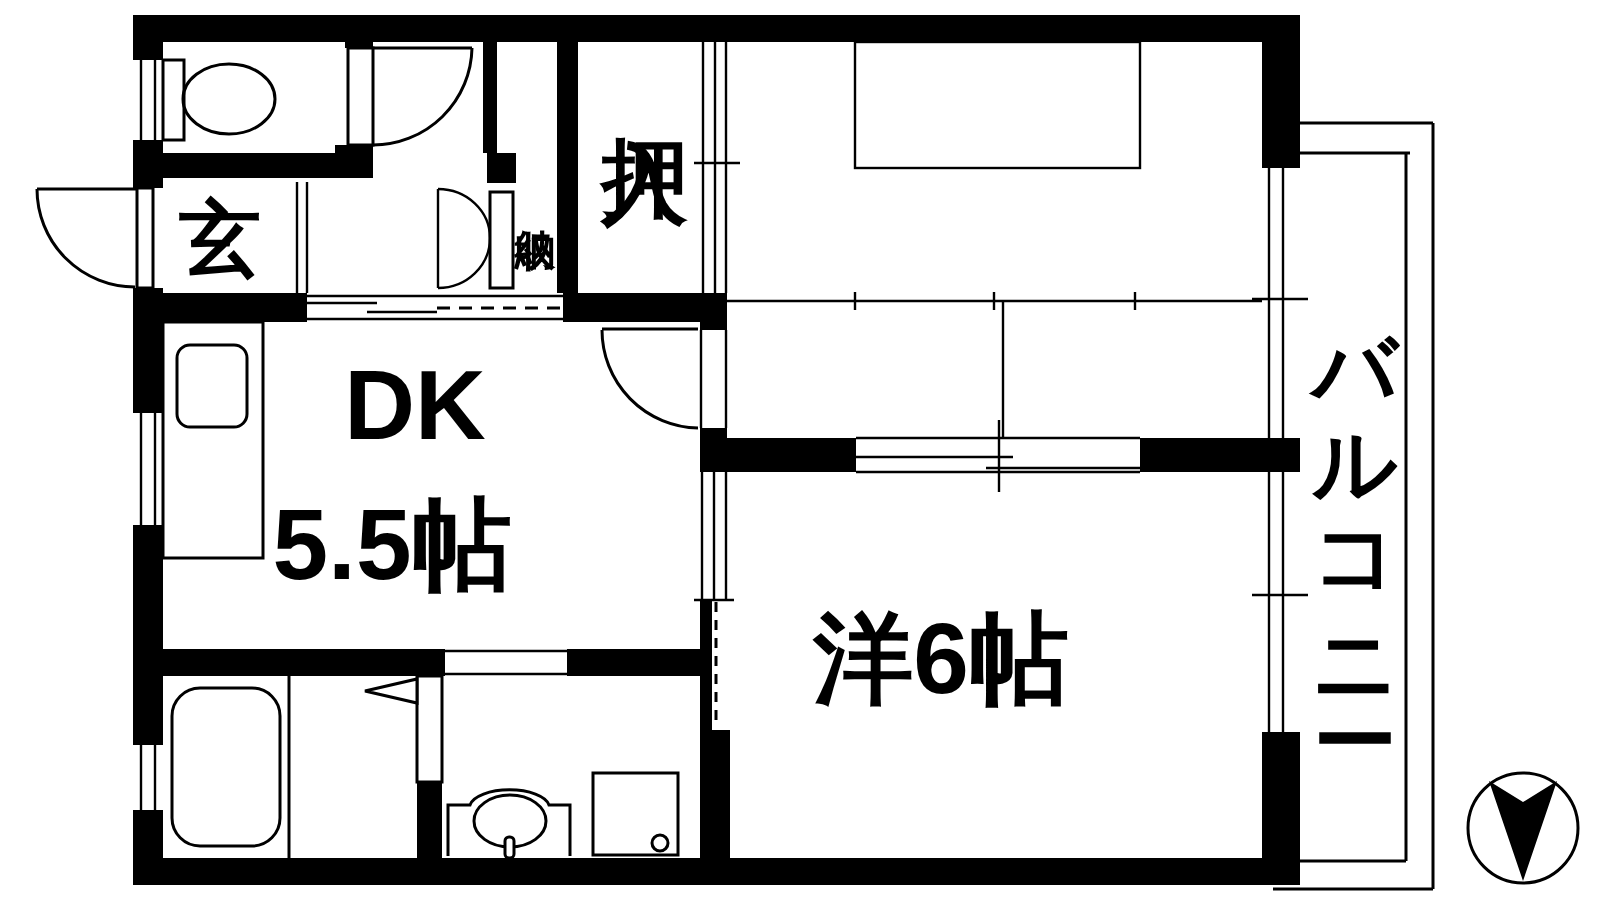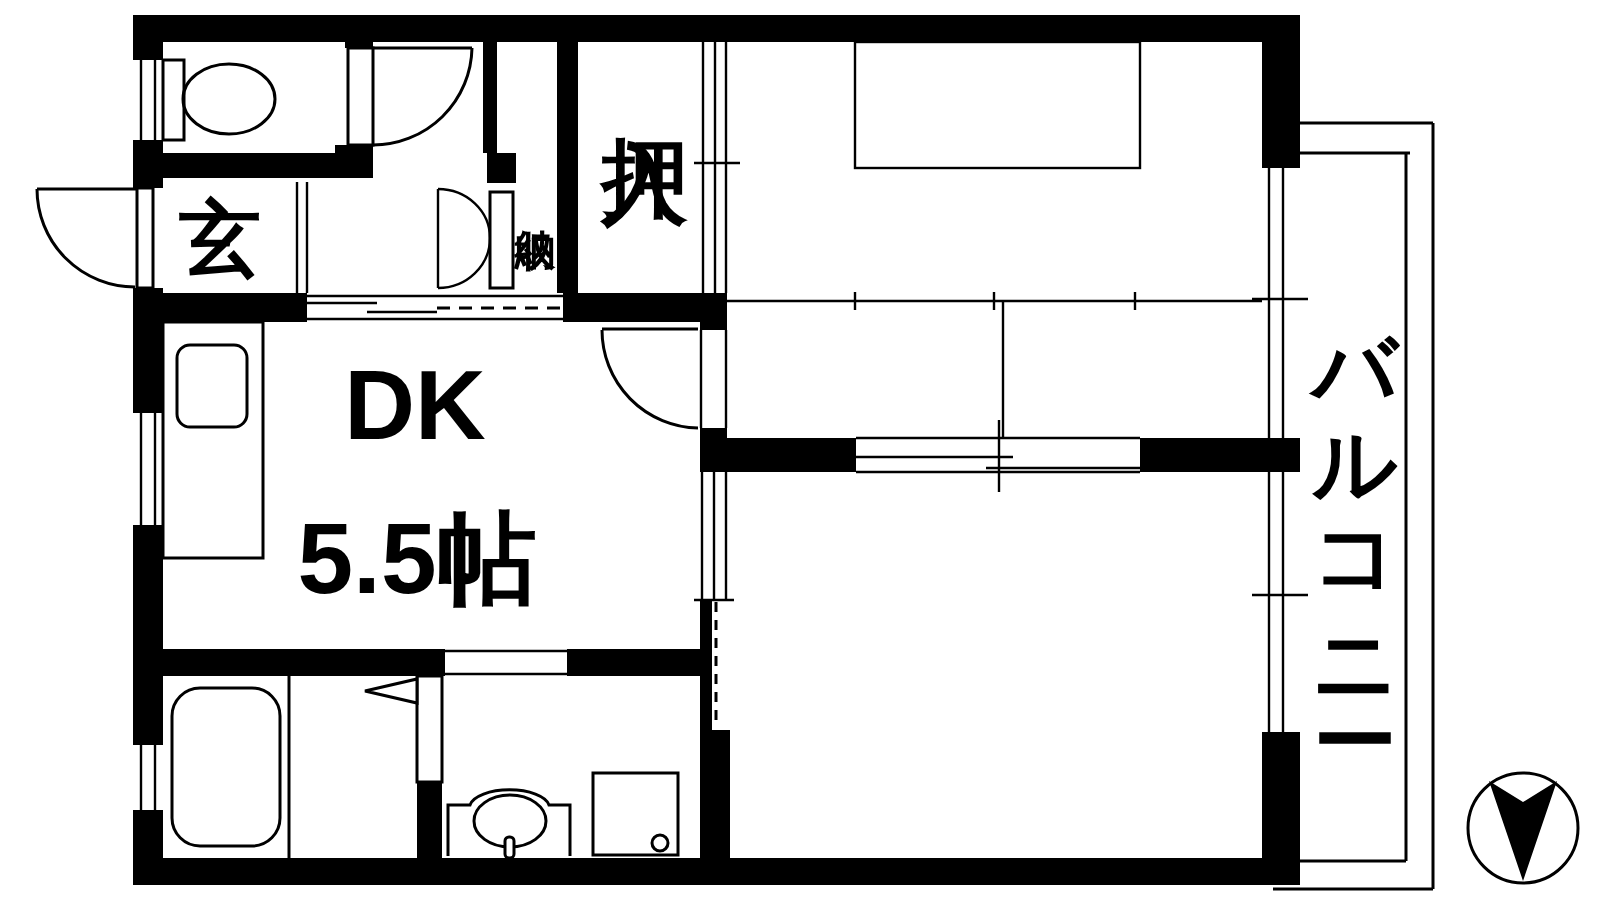--- a/index.html
+++ b/index.html
@@ -188,18 +188,19 @@
 
   <div class="lbl" style="left:220px;top:198px;font-size:82px;">玄</div>
 
   <div class="lbl vert" style="left:535px;top:197px;font-size:41px;">収納</div>
 
   <div class="lbl vert" style="left:646px;top:68px;font-size:86px;">押入</div>
 
 
   <div class="lbl" style="left:415px;top:356px;font-size:98px;">DK</div>
 
-  <div class="lbl" style="left:417px;top:494px;font-size:100px;margin-top:14px;">5.5帖</div>
-
+  <div class="lbl" style="left:392px;top:494px;font-size:100px;">5.5帖</div>
+
+  <div class="lbl" style="left:941px;top:608px;font-size:100px;">洋6帖</div>
 
   <div class="lbl vert" style="left:1356px;top:274px;font-size:84px;letter-spacing:10px;">バルコニー</div>
 
 </div>
 
 </body></html>

